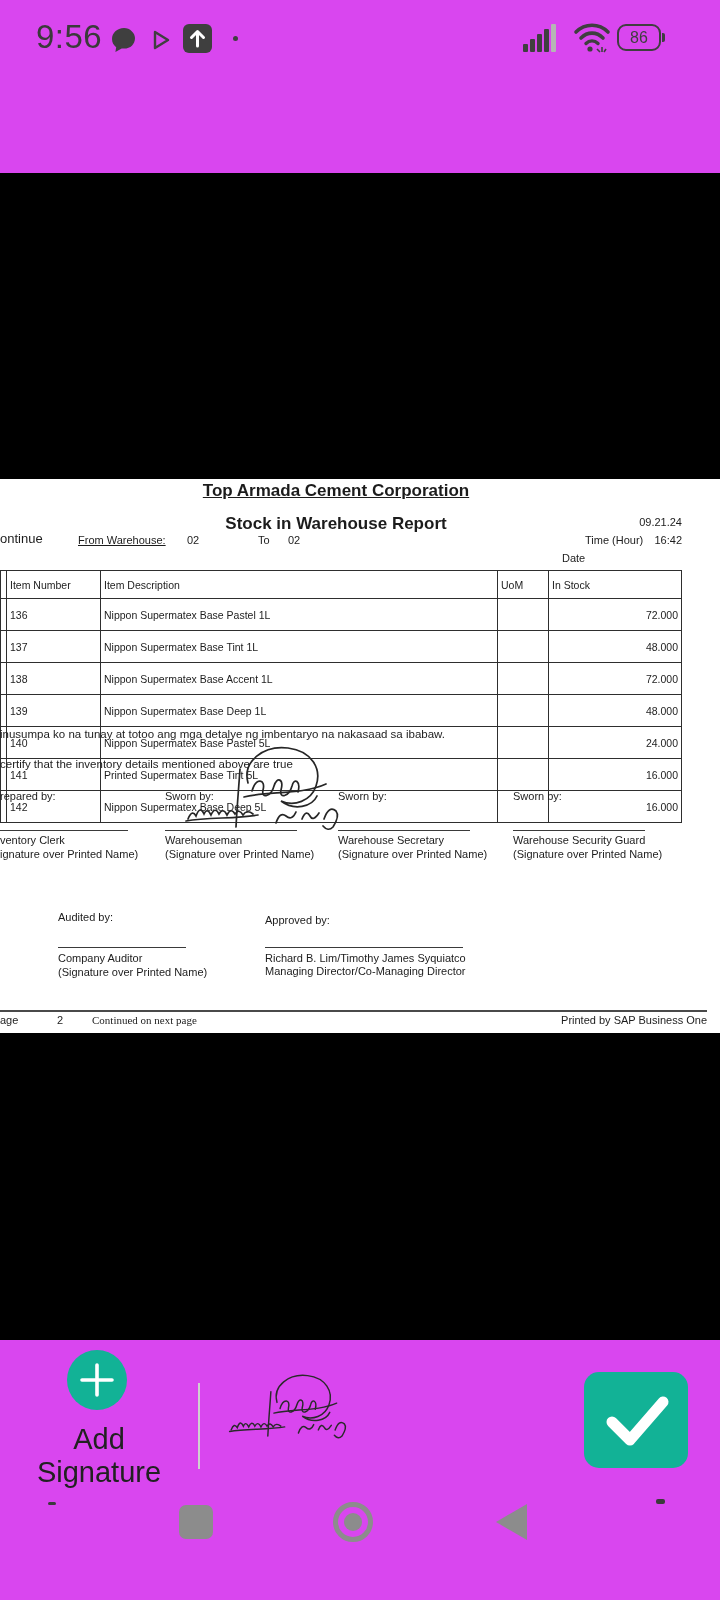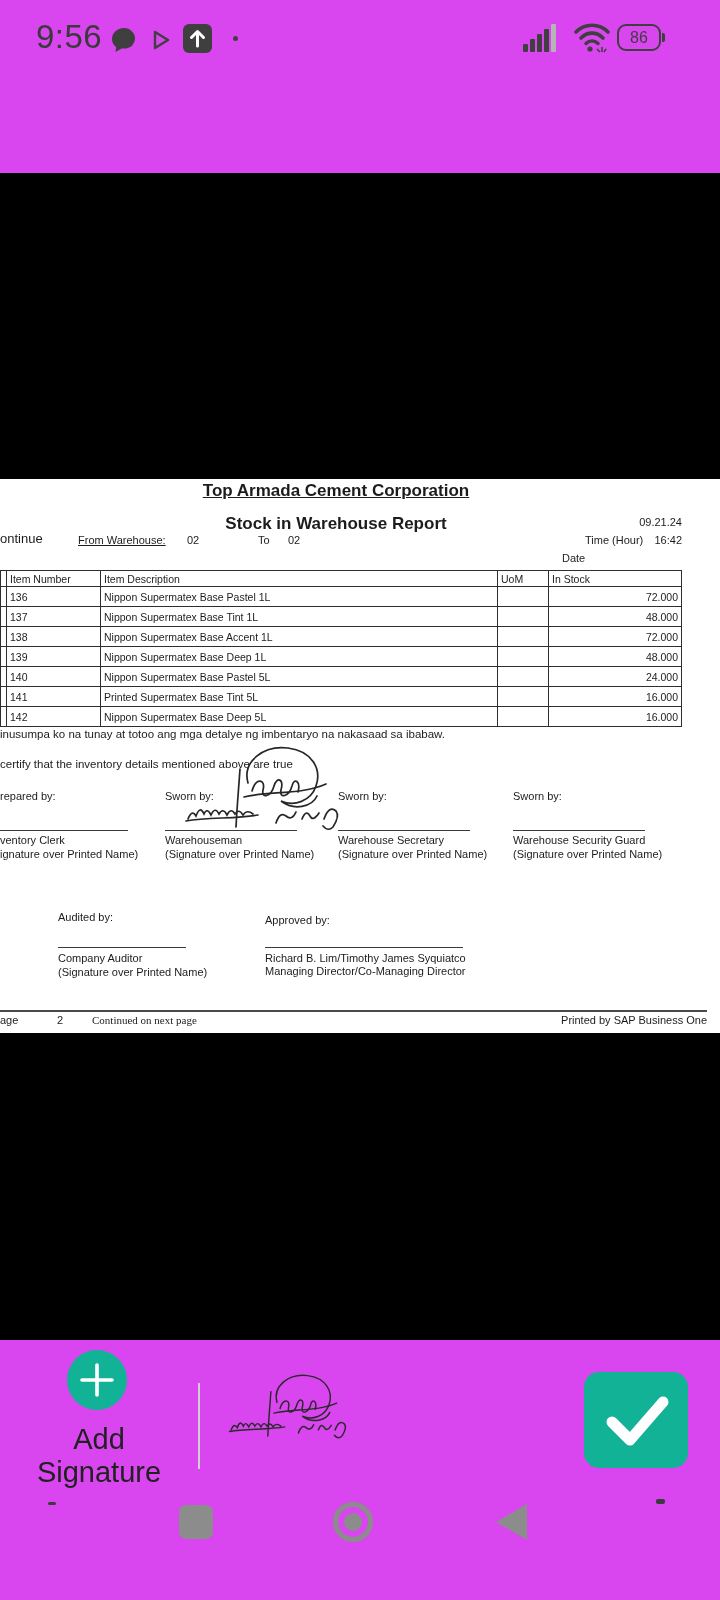--- a/index.html
+++ b/index.html
@@ -24,21 +24,21 @@
   .band1{top:173px;height:306px;}
   .band2{top:1033px;height:307px;}
 
   
   .doc{position:absolute;left:0;top:479px;width:720px;height:554px;background:#fff;color:#1c1c1c;overflow:hidden;}
   .dt{position:absolute;font-size:11px;white-space:nowrap;color:#1c1c1c;}
   .doc-company{left:0;top:2px;width:672px;text-align:center;font-size:17px;font-weight:bold;text-decoration:underline;}
   .doc-report{left:0;top:35px;width:672px;text-align:center;font-size:17px;font-weight:bold;}
   .rt{text-align:right;}
   .doc-table{position:absolute;left:0;top:91px;border-collapse:collapse;table-layout:fixed;width:681px;font-size:10.5px;}
-  .doc-table td{border:1px solid #2e2e2e;padding:1px 3px;overflow:hidden;white-space:nowrap;height:17px;color:#1c1c1c;}
+  .doc-table td{border:1px solid #2e2e2e;padding:7px 3px;overflow:hidden;white-space:nowrap;height:17px;color:#1c1c1c;}
   .doc-table tr.thead td{height:13px;}
   .doc-table td.num{text-align:right;}
   .sig-line{position:absolute;top:351px;height:0;border-top:1.5px solid #3a3a3a;width:132px;}
   .aud-line{position:absolute;top:468px;height:0;border-top:1.5px solid #3a3a3a;}
   .foot-line{position:absolute;left:0;top:531px;width:707px;height:2px;background:#4a4a4a;}
 
   
   .add-circle{position:absolute;left:67px;top:1350px;width:60px;height:60px;border-radius:50%;background:var(--accent,#12b296);}
   .add-label{position:absolute;left:8px;top:1423px;width:182px;text-align:center;font-size:29px;color:#212121;}
   .vdivider{position:absolute;left:198px;top:1383px;width:1.5px;height:86px;background:#cfcfcf;}

